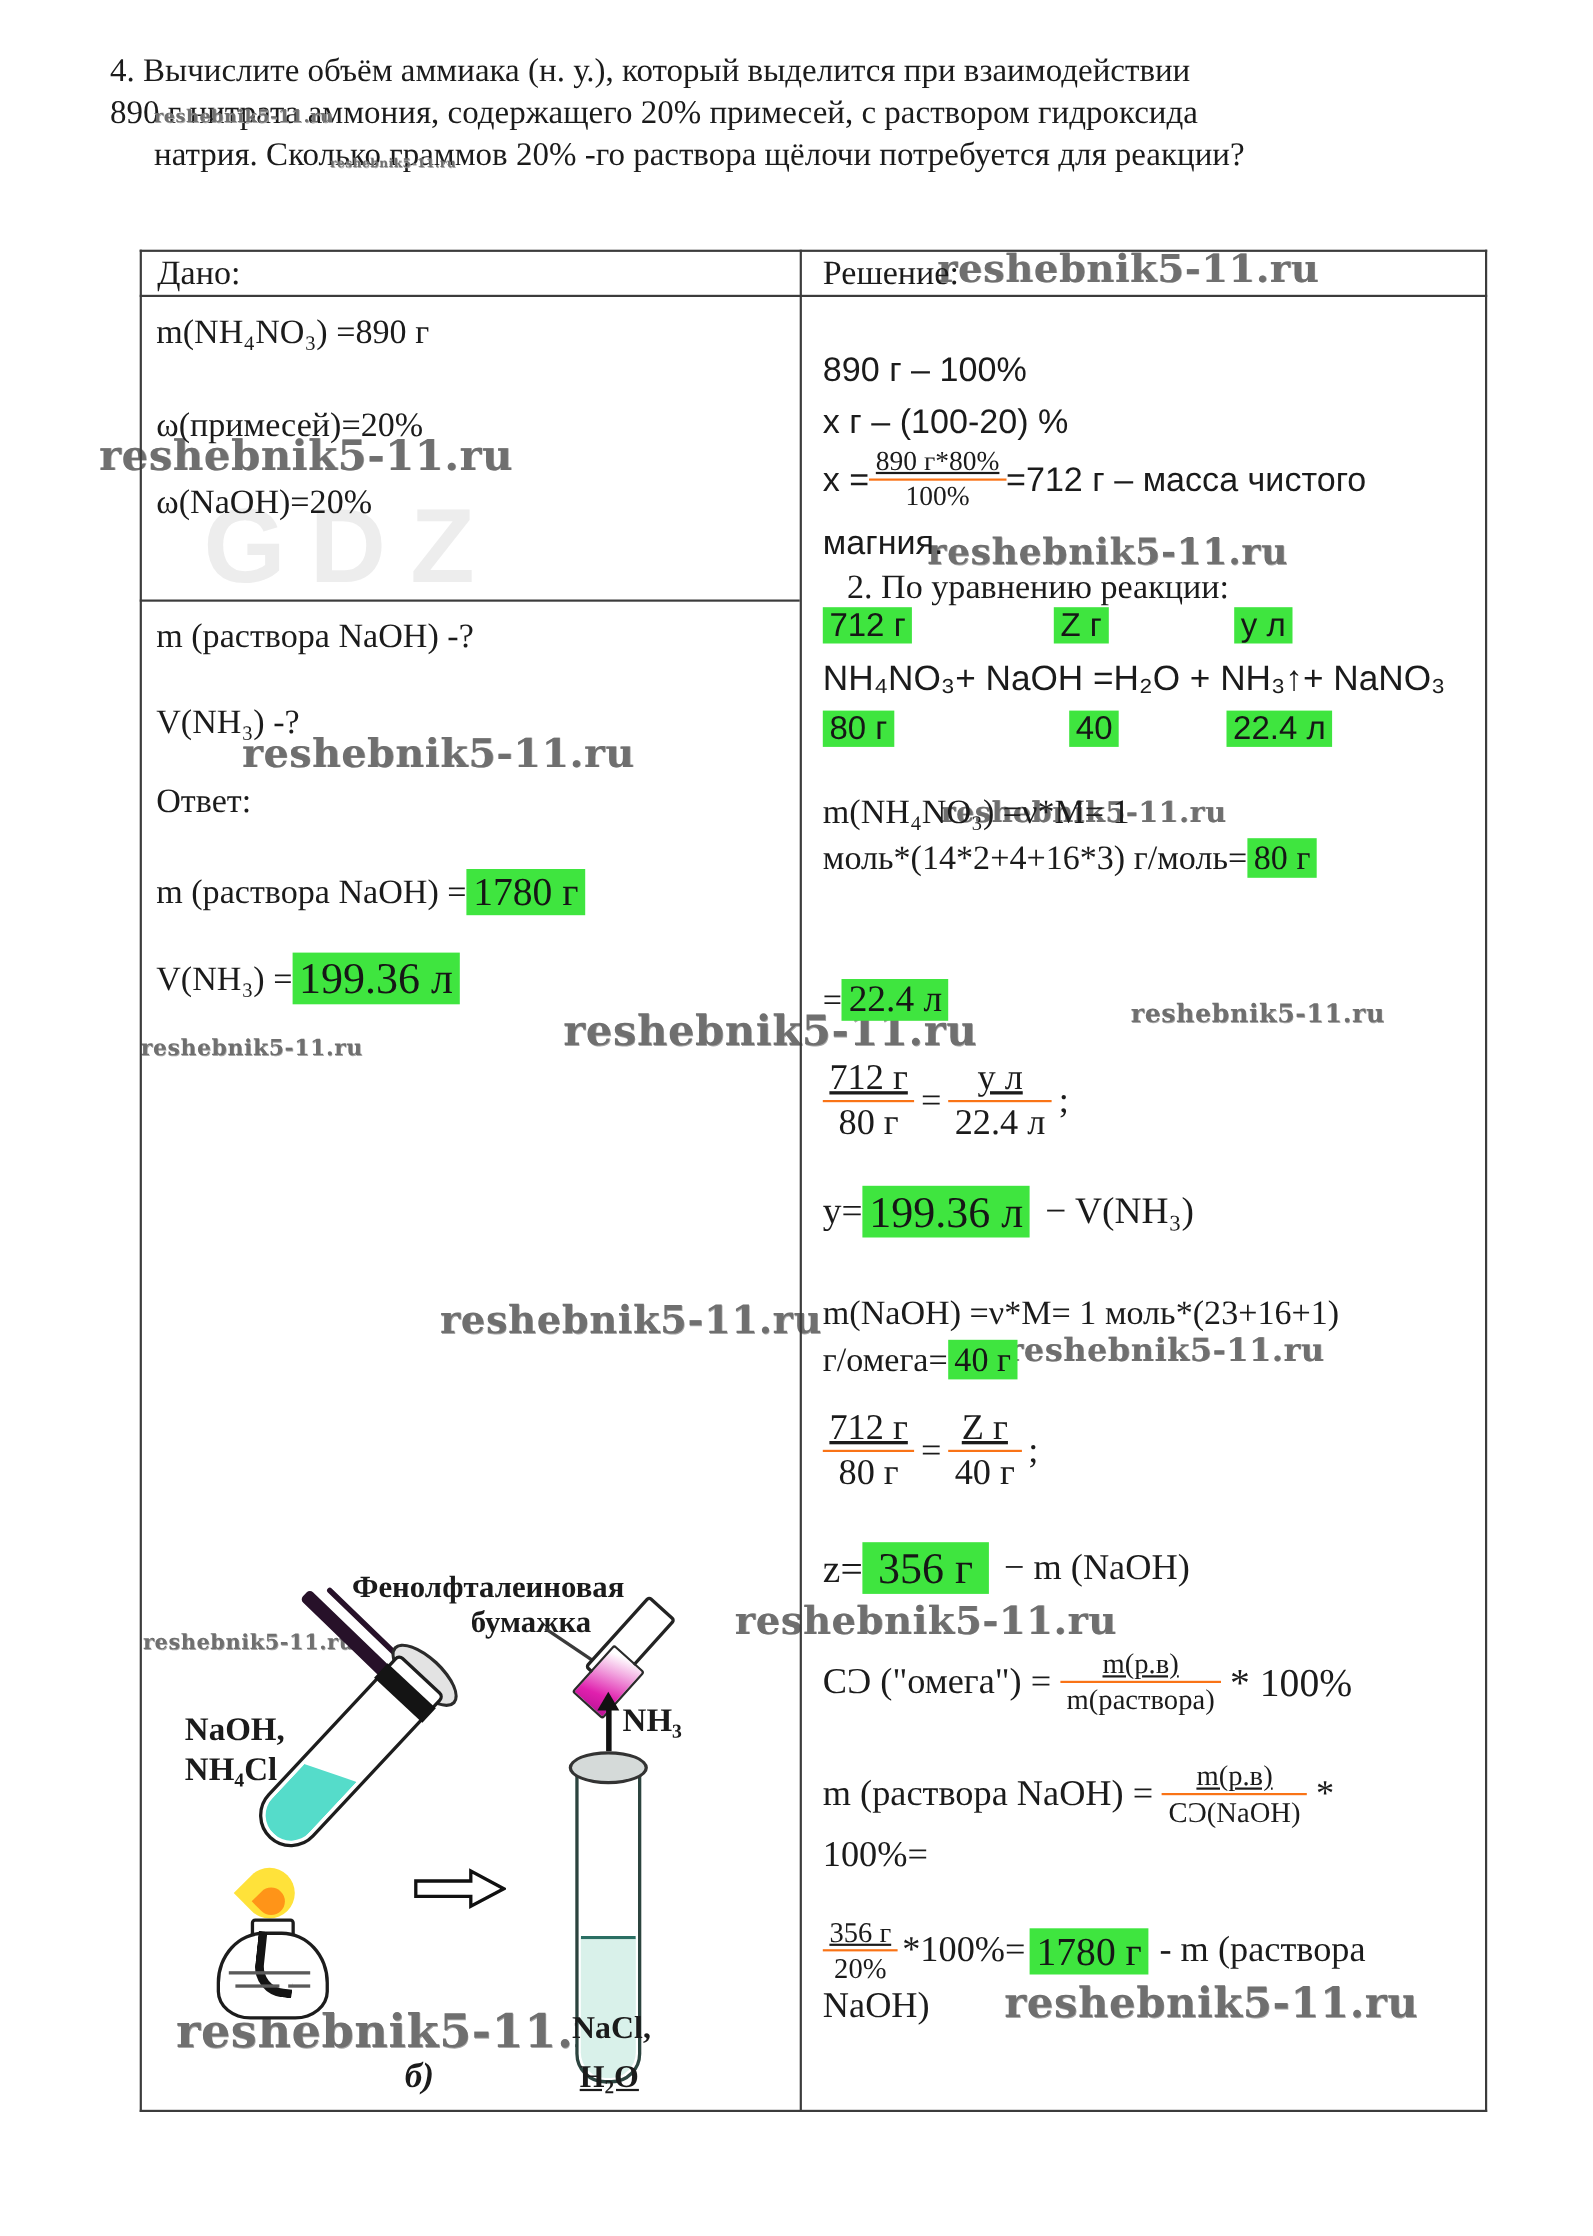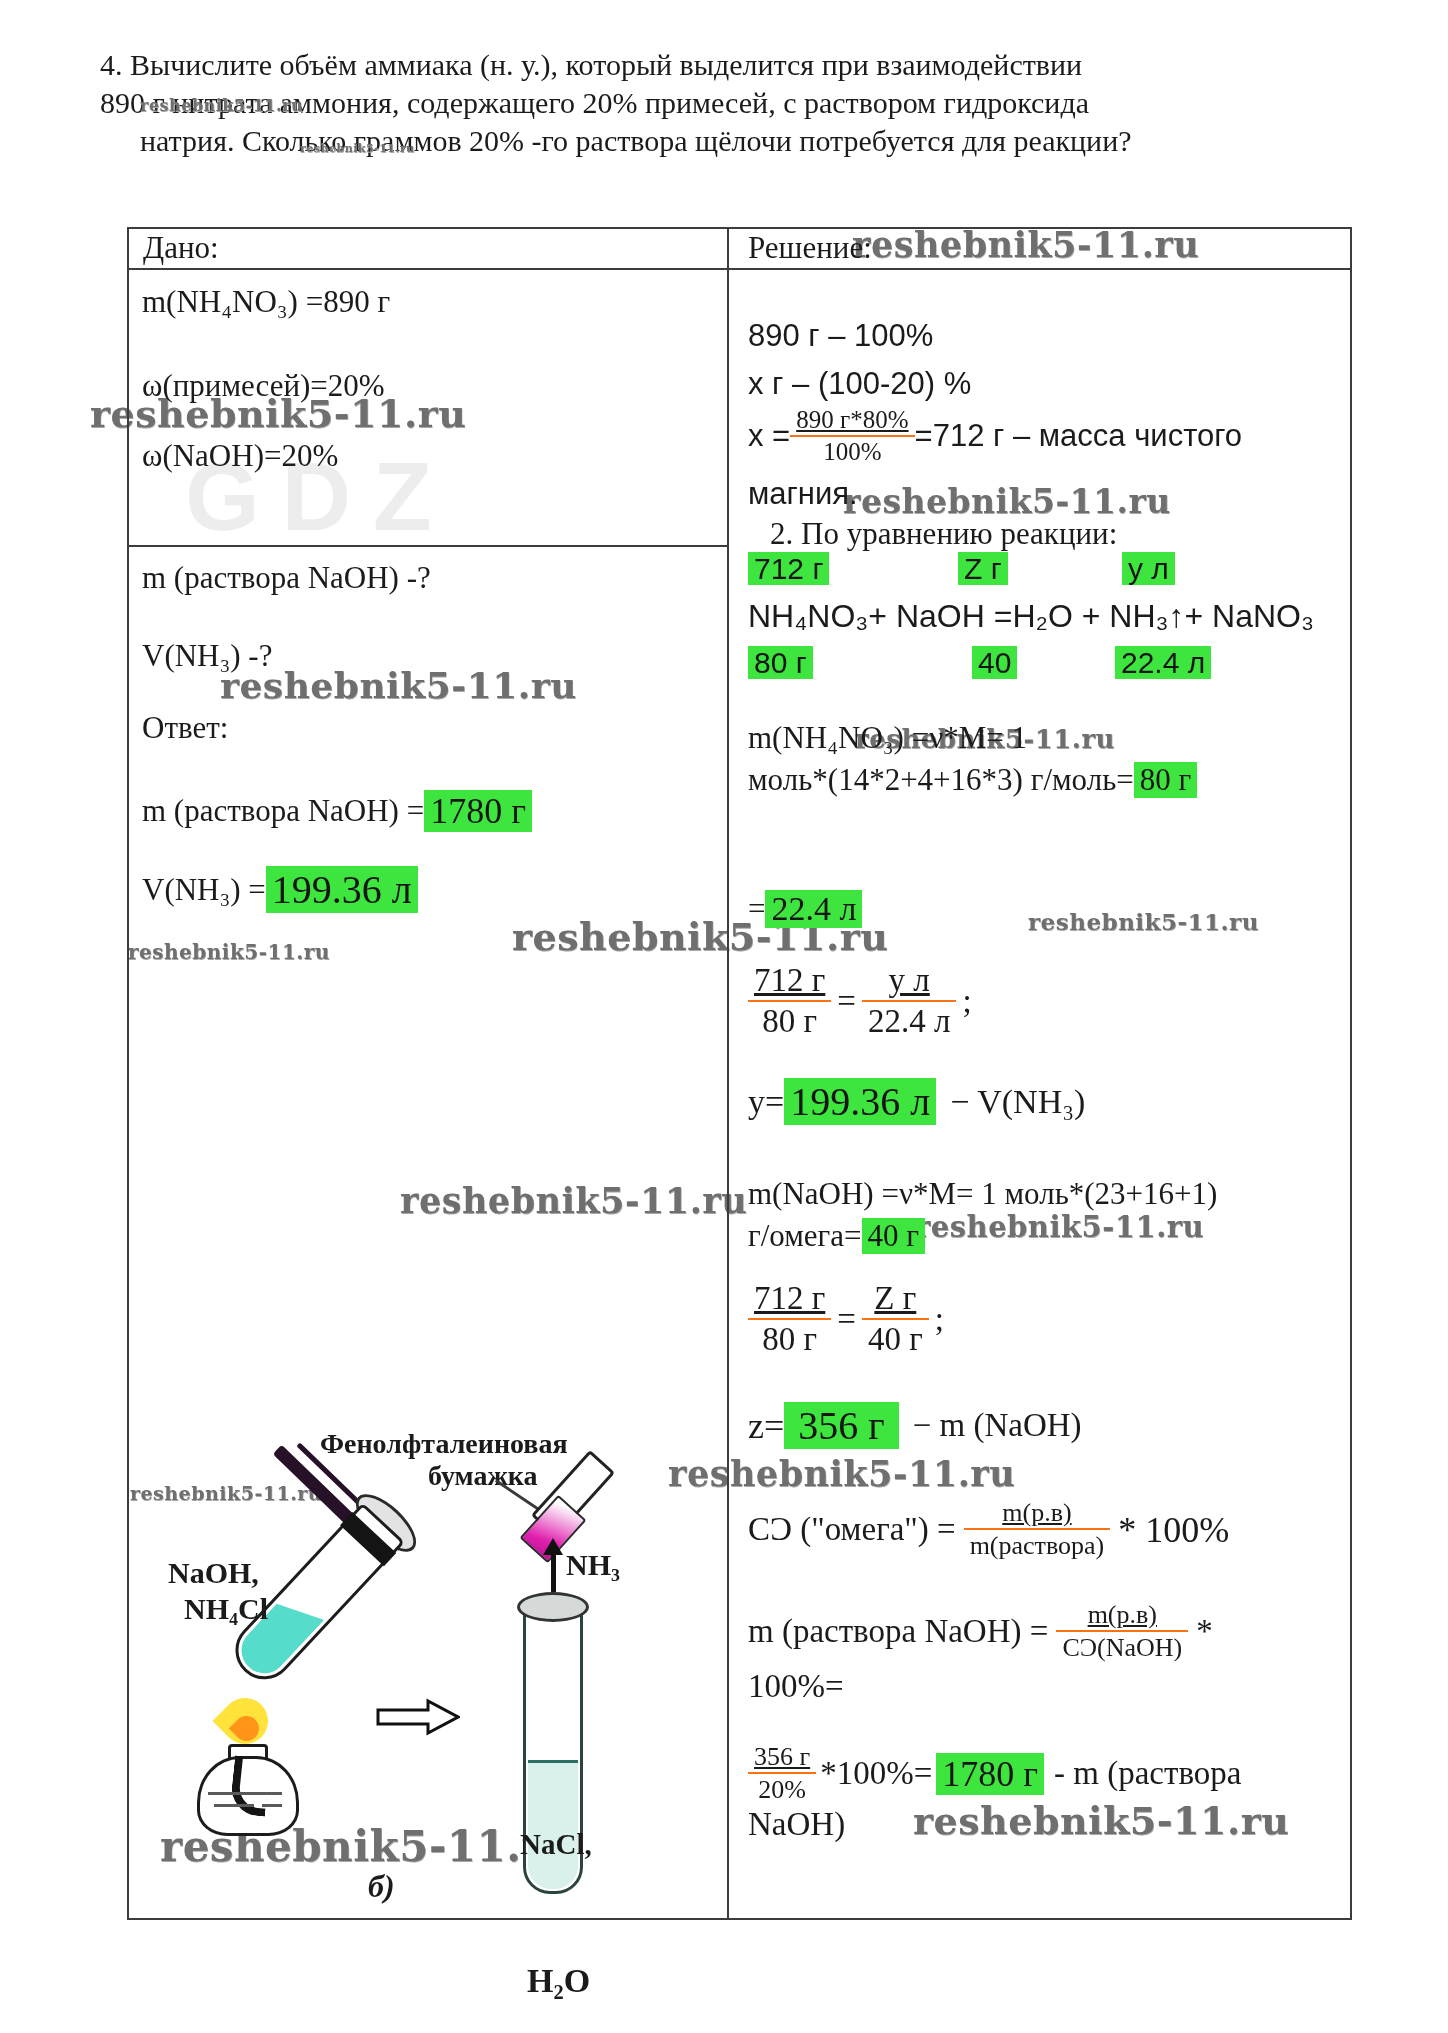--- a/index.html
+++ b/index.html
@@ -228,21 +228,21 @@
   <div class="rod" style="left:321px;top:1428px;width:13px;height:140px;transform:rotate(-46deg);"></div>
   <div class="rod" style="left:343px;top:1424px;width:5px;height:132px;transform:rotate(-46deg);"></div>
   <div class="tube-tilt">
     <div class="tube-cap"></div>
     <div class="tube-body">
       <div class="tube-liquid"></div>
     </div>
     <div class="tube-band"></div>
   </div>
   <div class="line serif b" style="left:168px;top:1556px;font-size:30px;">NaOH,</div>
-  <div class="line serif b" style="left:168px;top:1592px;font-size:30px;margin-left:16px;">NH₄Cl</div>
+  <div class="line serif b" style="left:168px;top:1592px;font-size:30px;">NH₄Cl</div>
 
   <div class="flame-out"></div>
   <div class="flame-in"></div>
   <div class="burner-neck"></div>
   <div class="burner-body"></div>
   <div class="wick"></div>
   <div class="dash" style="left:208px;top:1792px;width:74px;"></div>
   <div class="dash" style="left:214px;top:1804px;width:40px;"></div>
   <div class="dash" style="left:262px;top:1804px;width:20px;"></div>
 
@@ -251,16 +251,16 @@
   </svg>
 
   <div class="uparrow-shaft"></div>
   <div class="uparrow-head"></div>
   <div class="line serif b" style="left:566px;top:1548px;font-size:30px;">NH₃</div>
   <div class="vtube">
     <div class="vtube-liquid"></div>
   </div>
   <div class="vtube-cap"></div>
   <div class="line serif b" style="left:520px;top:1828px;font-size:29px;">NaCl,</div>
-  <div class="line serif b" style="left:527px;top:1962px;font-size:34px;">H₂O</div>
+  <div class="line serif b" style="left:527px;top:1872px;font-size:29px;text-decoration:underline;">H₂O</div>
   <div class="line serif b" style="left:368px;top:1868px;font-size:32px;font-style:italic;">б)</div>
 
 </div>
 
 </body></html>

